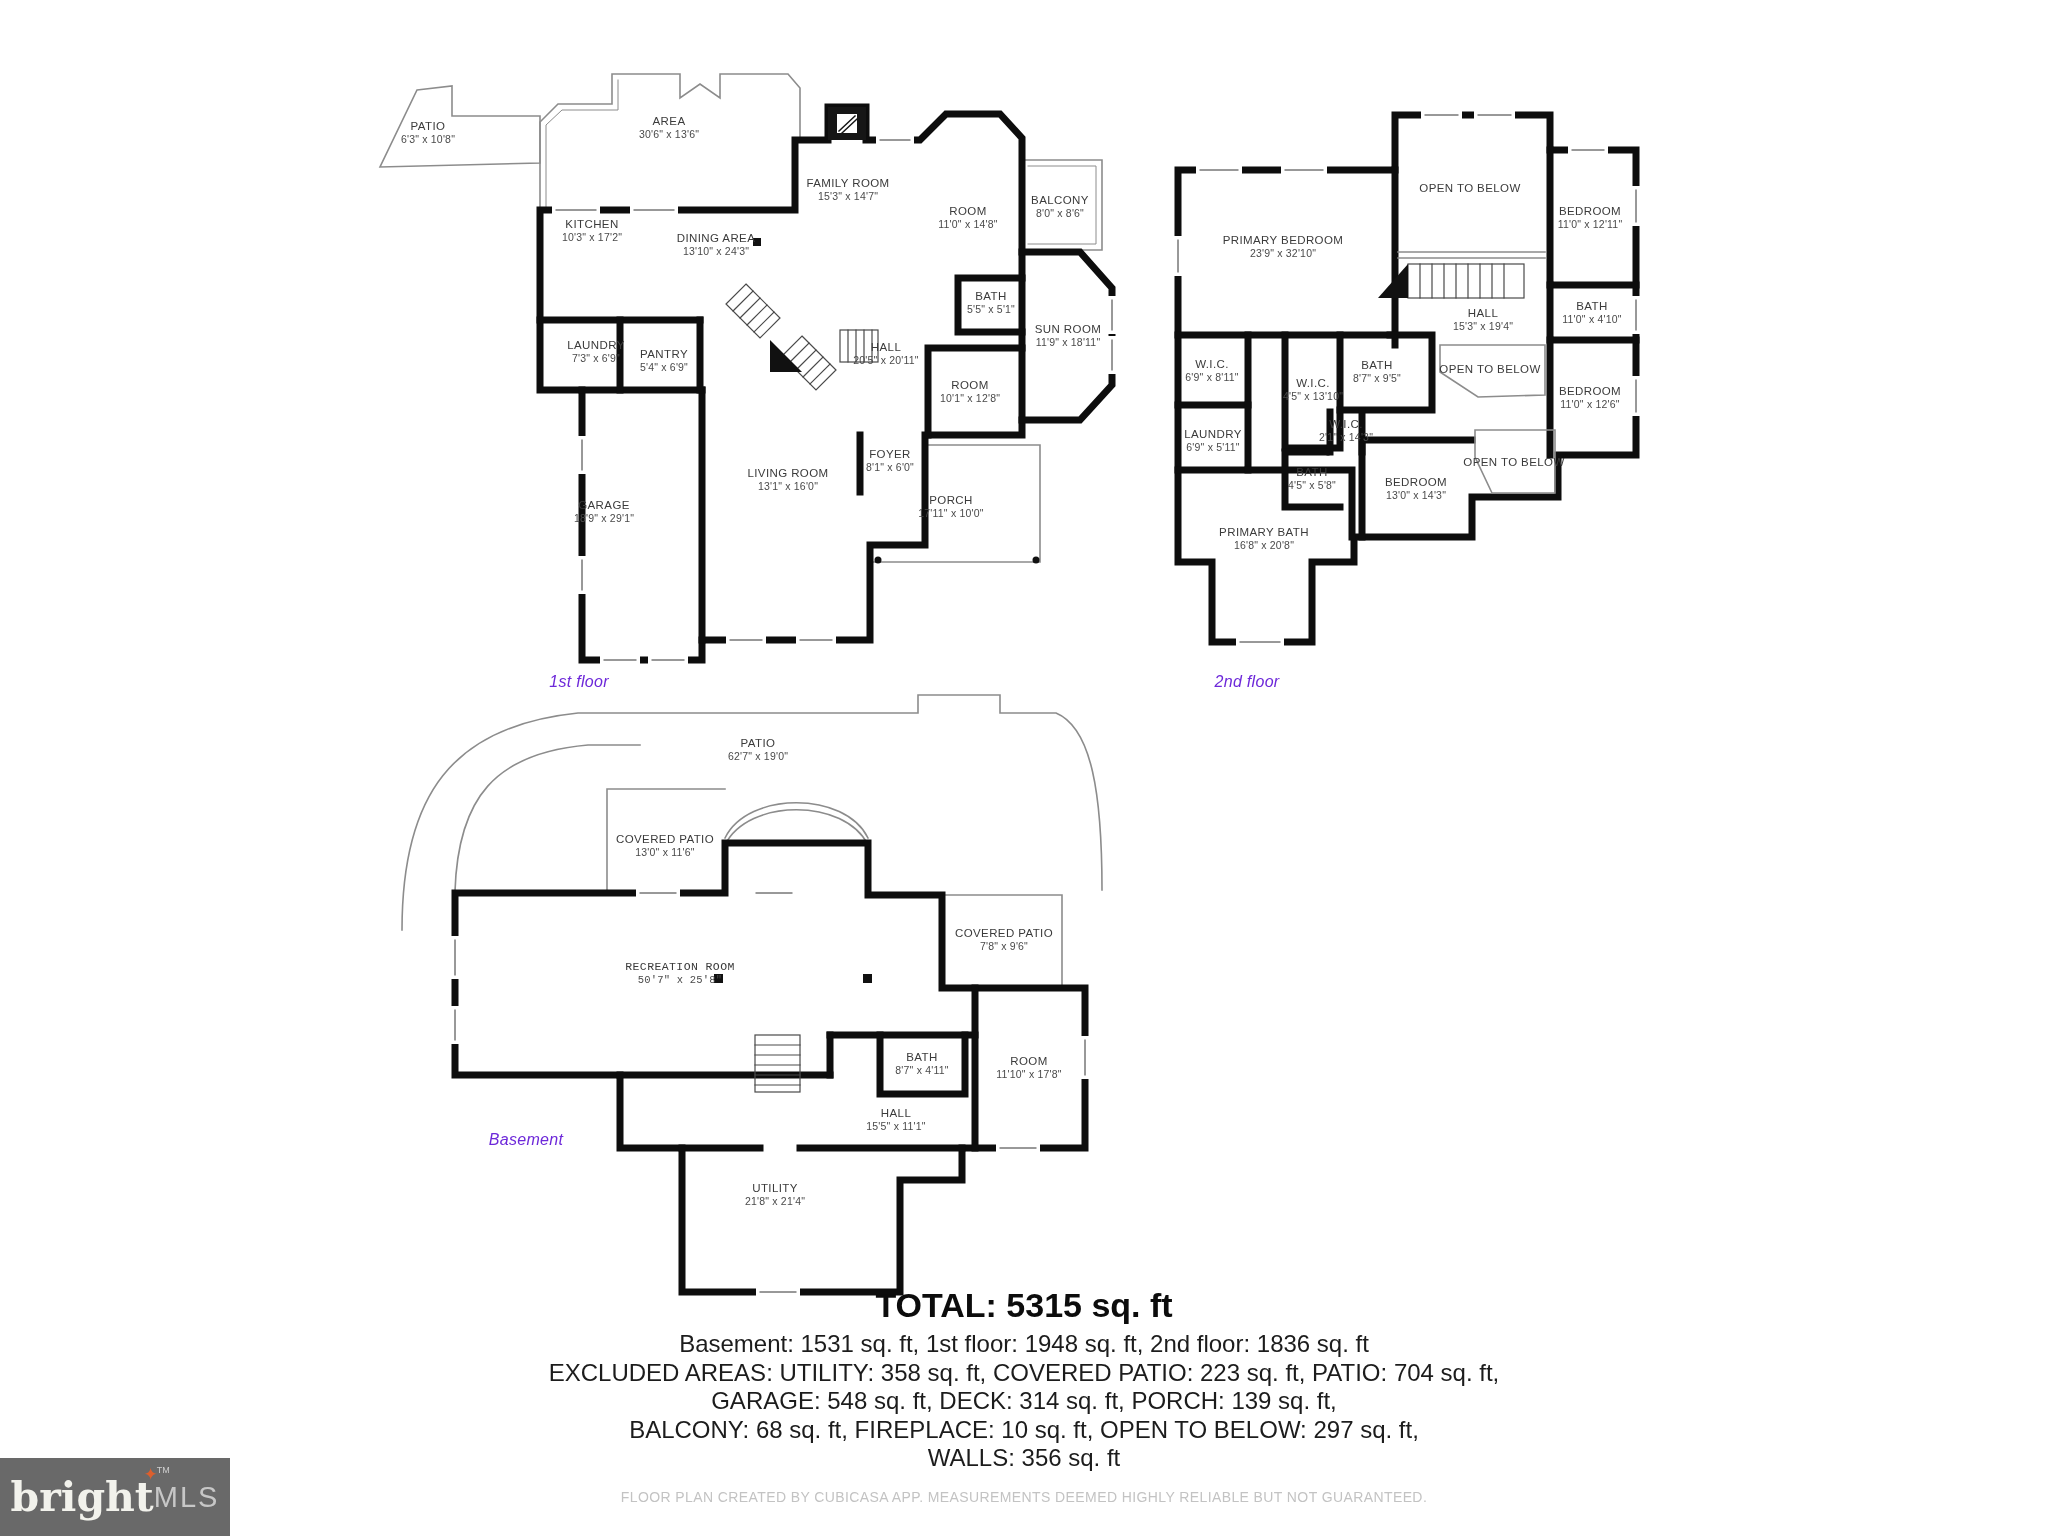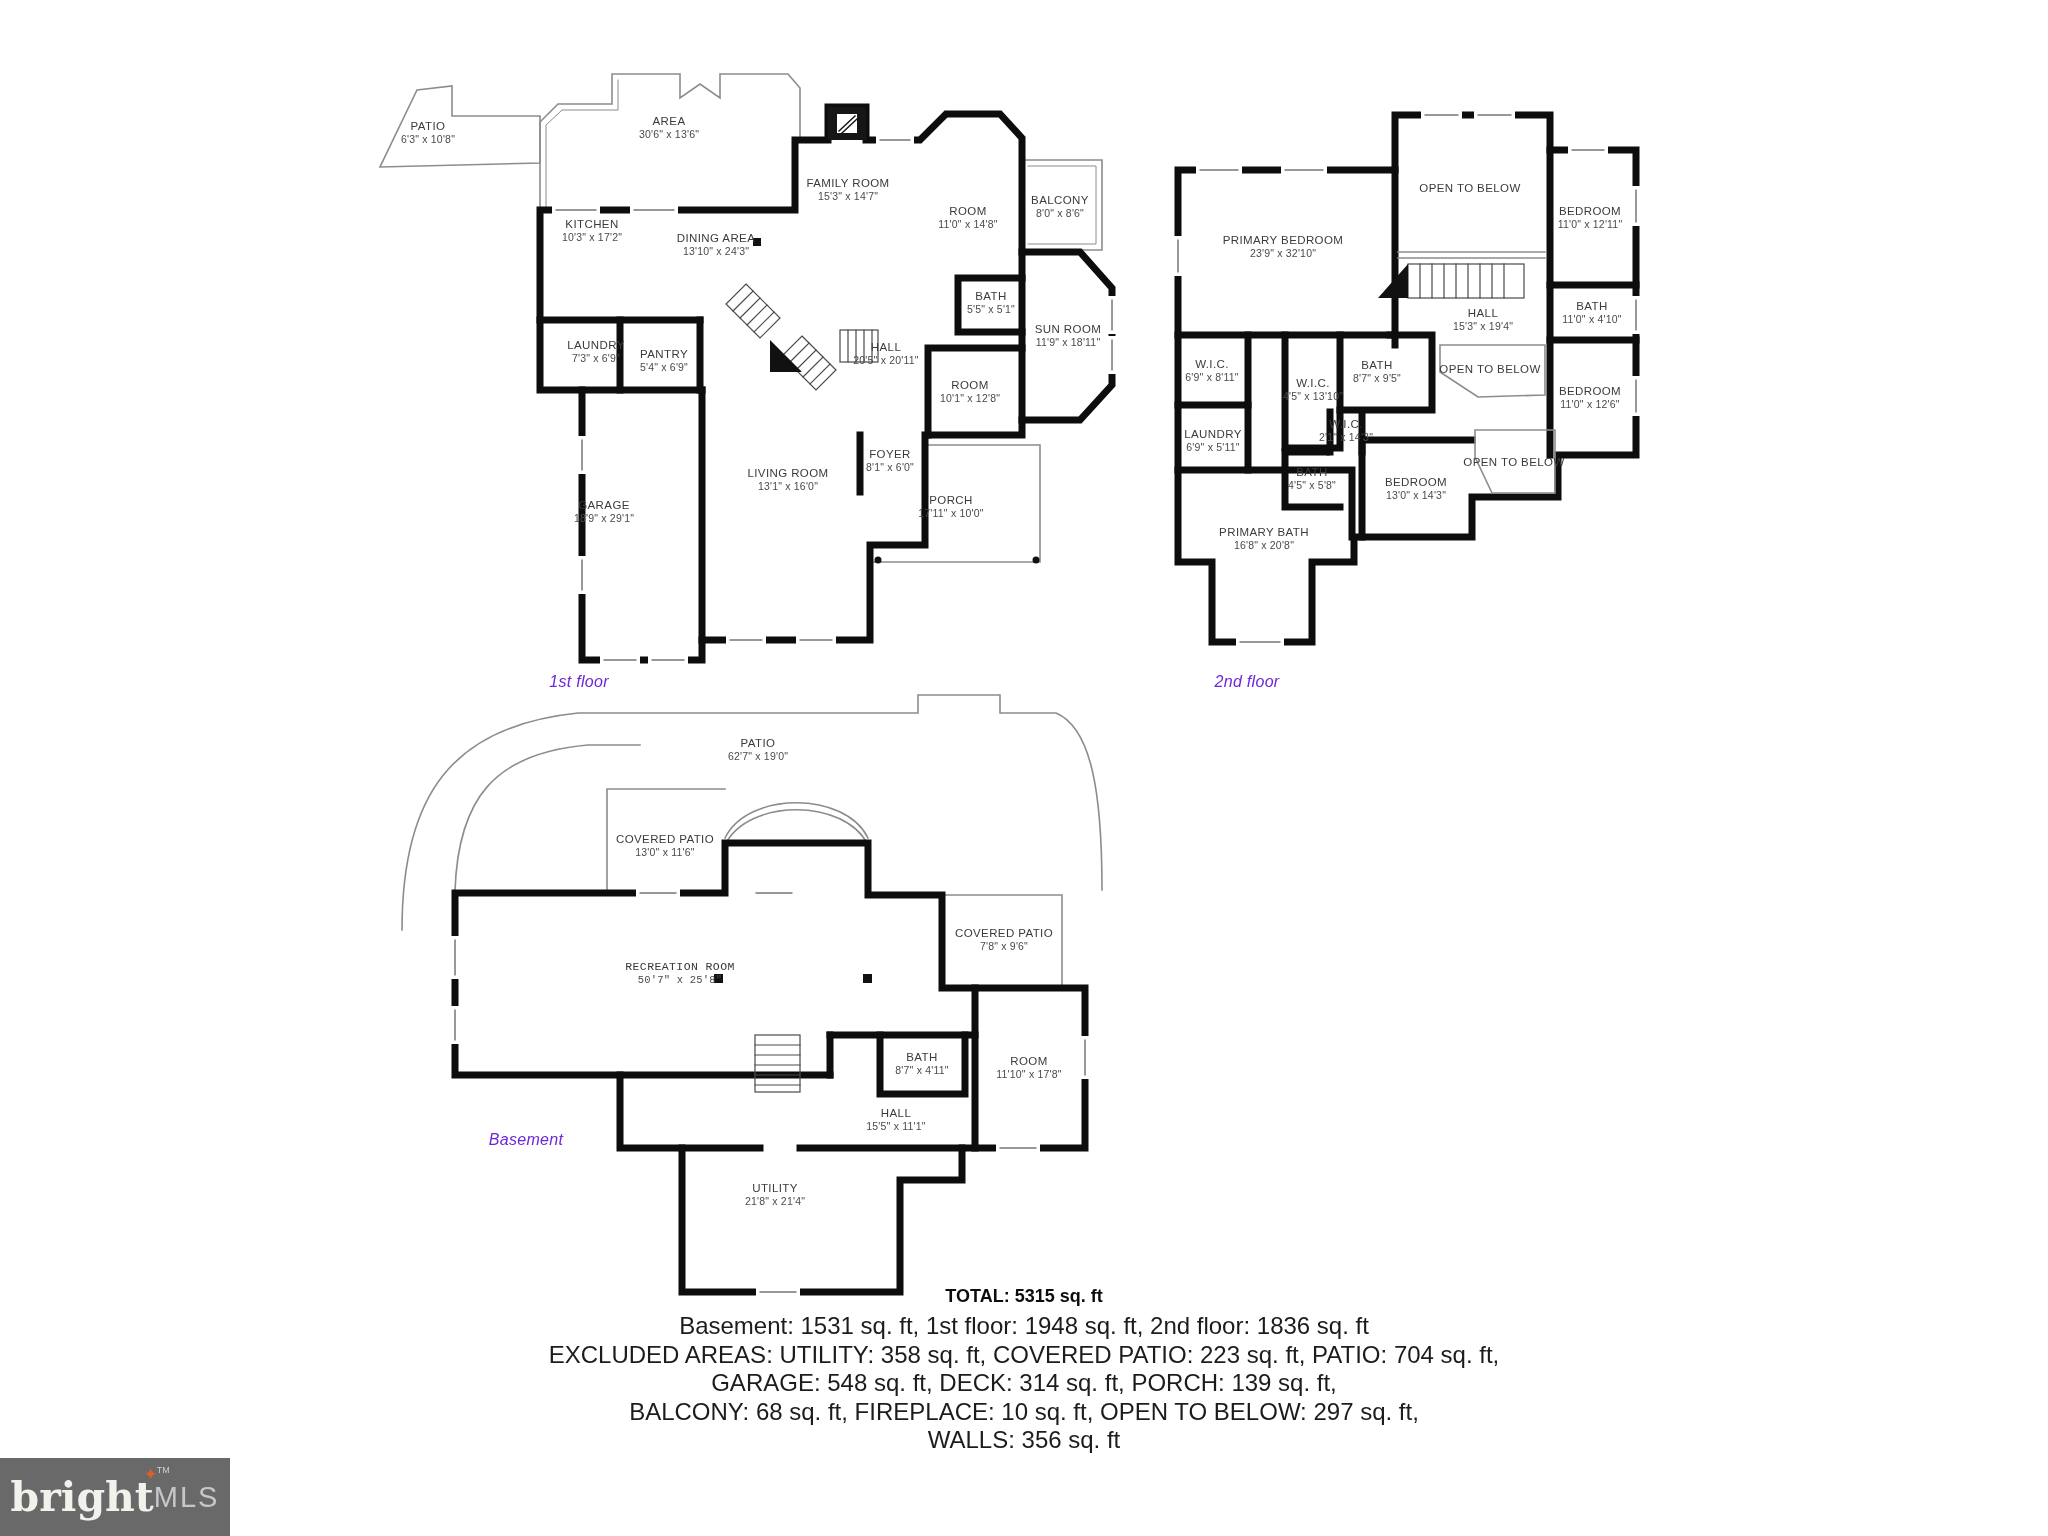--- a/index.html
+++ b/index.html
@@ -16,21 +16,21 @@
   }
   .room-label .rname{font-size:11.5px;letter-spacing:.4px;color:#3b3b3b;}
   .room-label .rdims{font-size:10.5px;letter-spacing:.2px;color:#4a4a4a;}
   .floor-caption{
     position:absolute;transform:translate(-50%,-50%);
     font-size:16px;color:#6d28d9;letter-spacing:.3px;white-space:nowrap;font-style:italic;
   }
   #summary{
     position:absolute;left:0;top:1286px;width:2048px;text-align:center;color:#111;
   }
-  #summary .total{font-size:18px;font-weight:bold;margin-bottom:5px;color:#0c0c0c;}
+  #summary .total{font-size:34px;font-weight:bold;margin-bottom:5px;color:#0c0c0c;}
   #summary .sline{font-size:24px;line-height:28.5px;color:#1c1c1c;}
   #disclaimer{
     position:absolute;left:0;top:1489px;width:2048px;text-align:center;
     font-size:14px;color:#c3c3c3;letter-spacing:.4px;
   }
   #brightmls{
     position:absolute;left:0;top:1458px;width:230px;height:78px;background:#696969;
     display:flex;align-items:center;justify-content:center;
   }
   #brightmls .brand{
@@ -362,19 +362,20 @@
 
   <div id="summary">
     <div class="total">TOTAL: 5315 sq. ft</div>
     <div class="sline">Basement: 1531 sq. ft, 1st floor: 1948 sq. ft, 2nd floor: 1836 sq. ft</div>
     <div class="sline">EXCLUDED AREAS: UTILITY: 358 sq. ft, COVERED PATIO: 223 sq. ft, PATIO: 704 sq. ft,</div>
     <div class="sline">GARAGE: 548 sq. ft, DECK: 314 sq. ft, PORCH: 139 sq. ft,</div>
     <div class="sline">BALCONY: 68 sq. ft, FIREPLACE: 10 sq. ft, OPEN TO BELOW: 297 sq. ft,</div>
     <div class="sline">WALLS: 356 sq. ft</div>
   </div>
 
+  <div id="disclaimer">FLOOR PLAN CREATED BY CUBICASA APP. MEASUREMENTS DEEMED HIGHLY RELIABLE BUT NOT GUARANTEED.</div>
 
   <div id="brightmls">
     <span class="brand"><span>bright</span><span class="star">✦</span><span class="tm">TM</span></span>
     <span class="suffix">MLS</span>
   </div>
 
 </div>
 
 </body></html>

